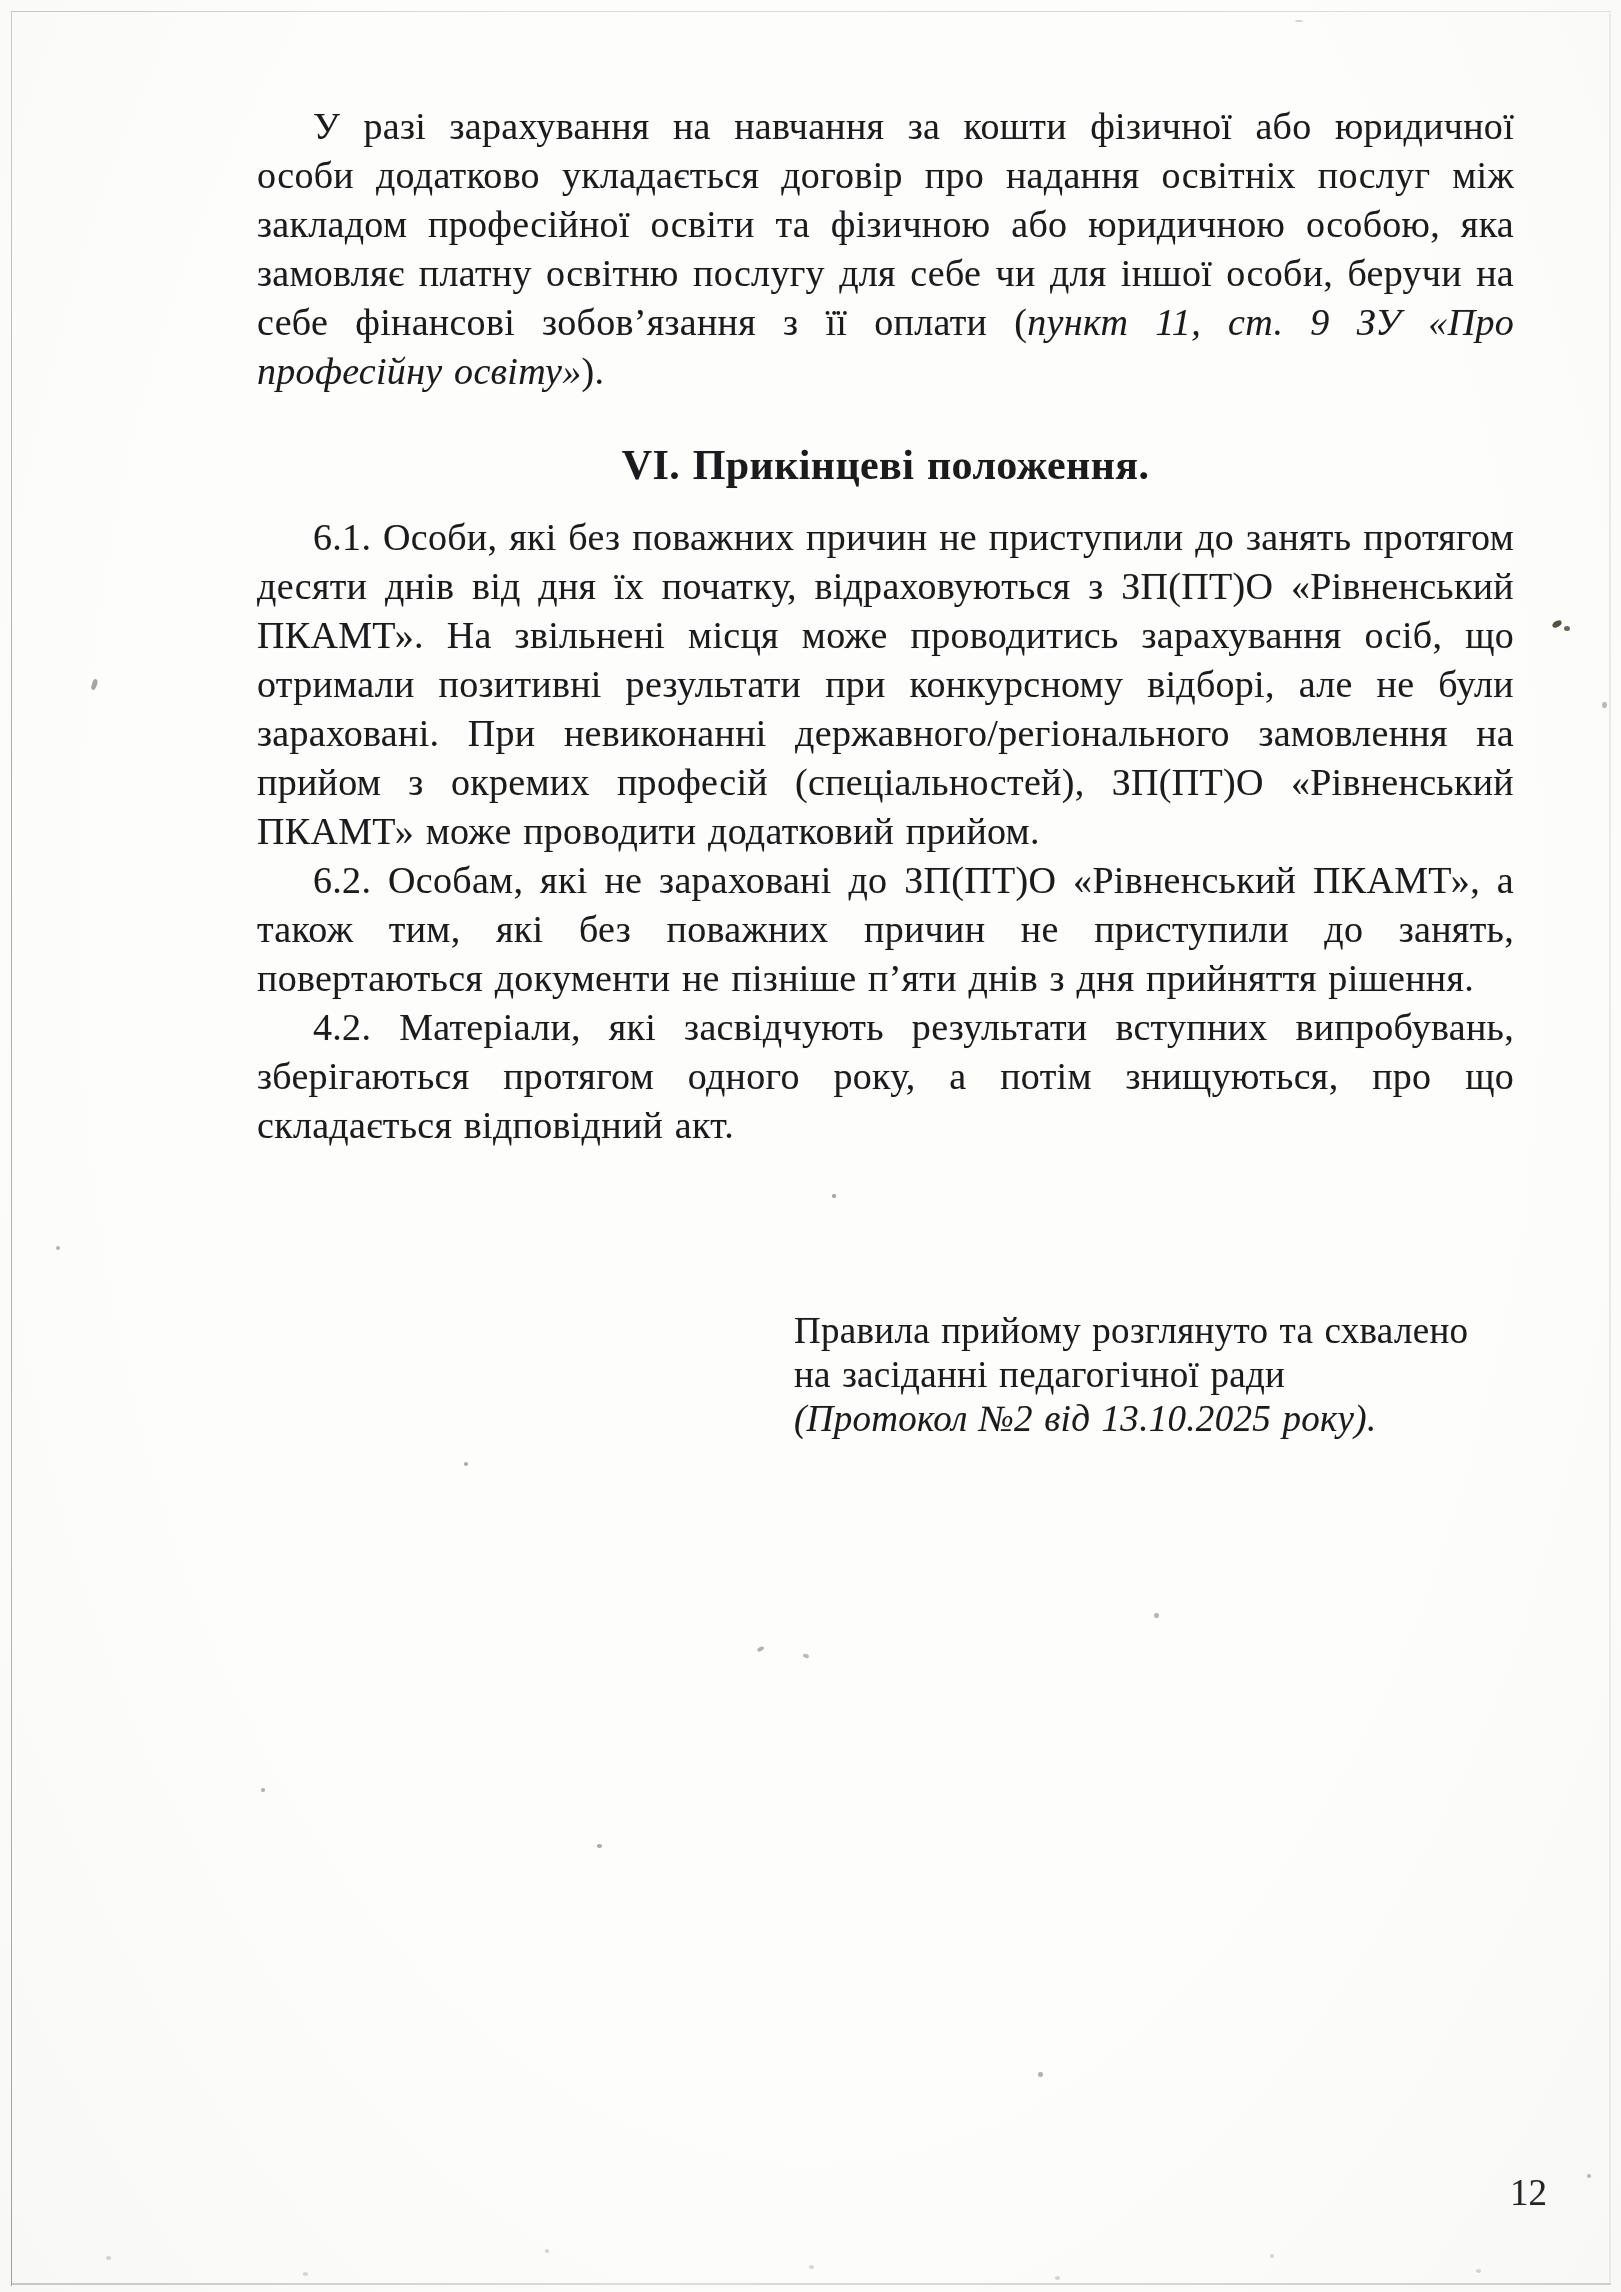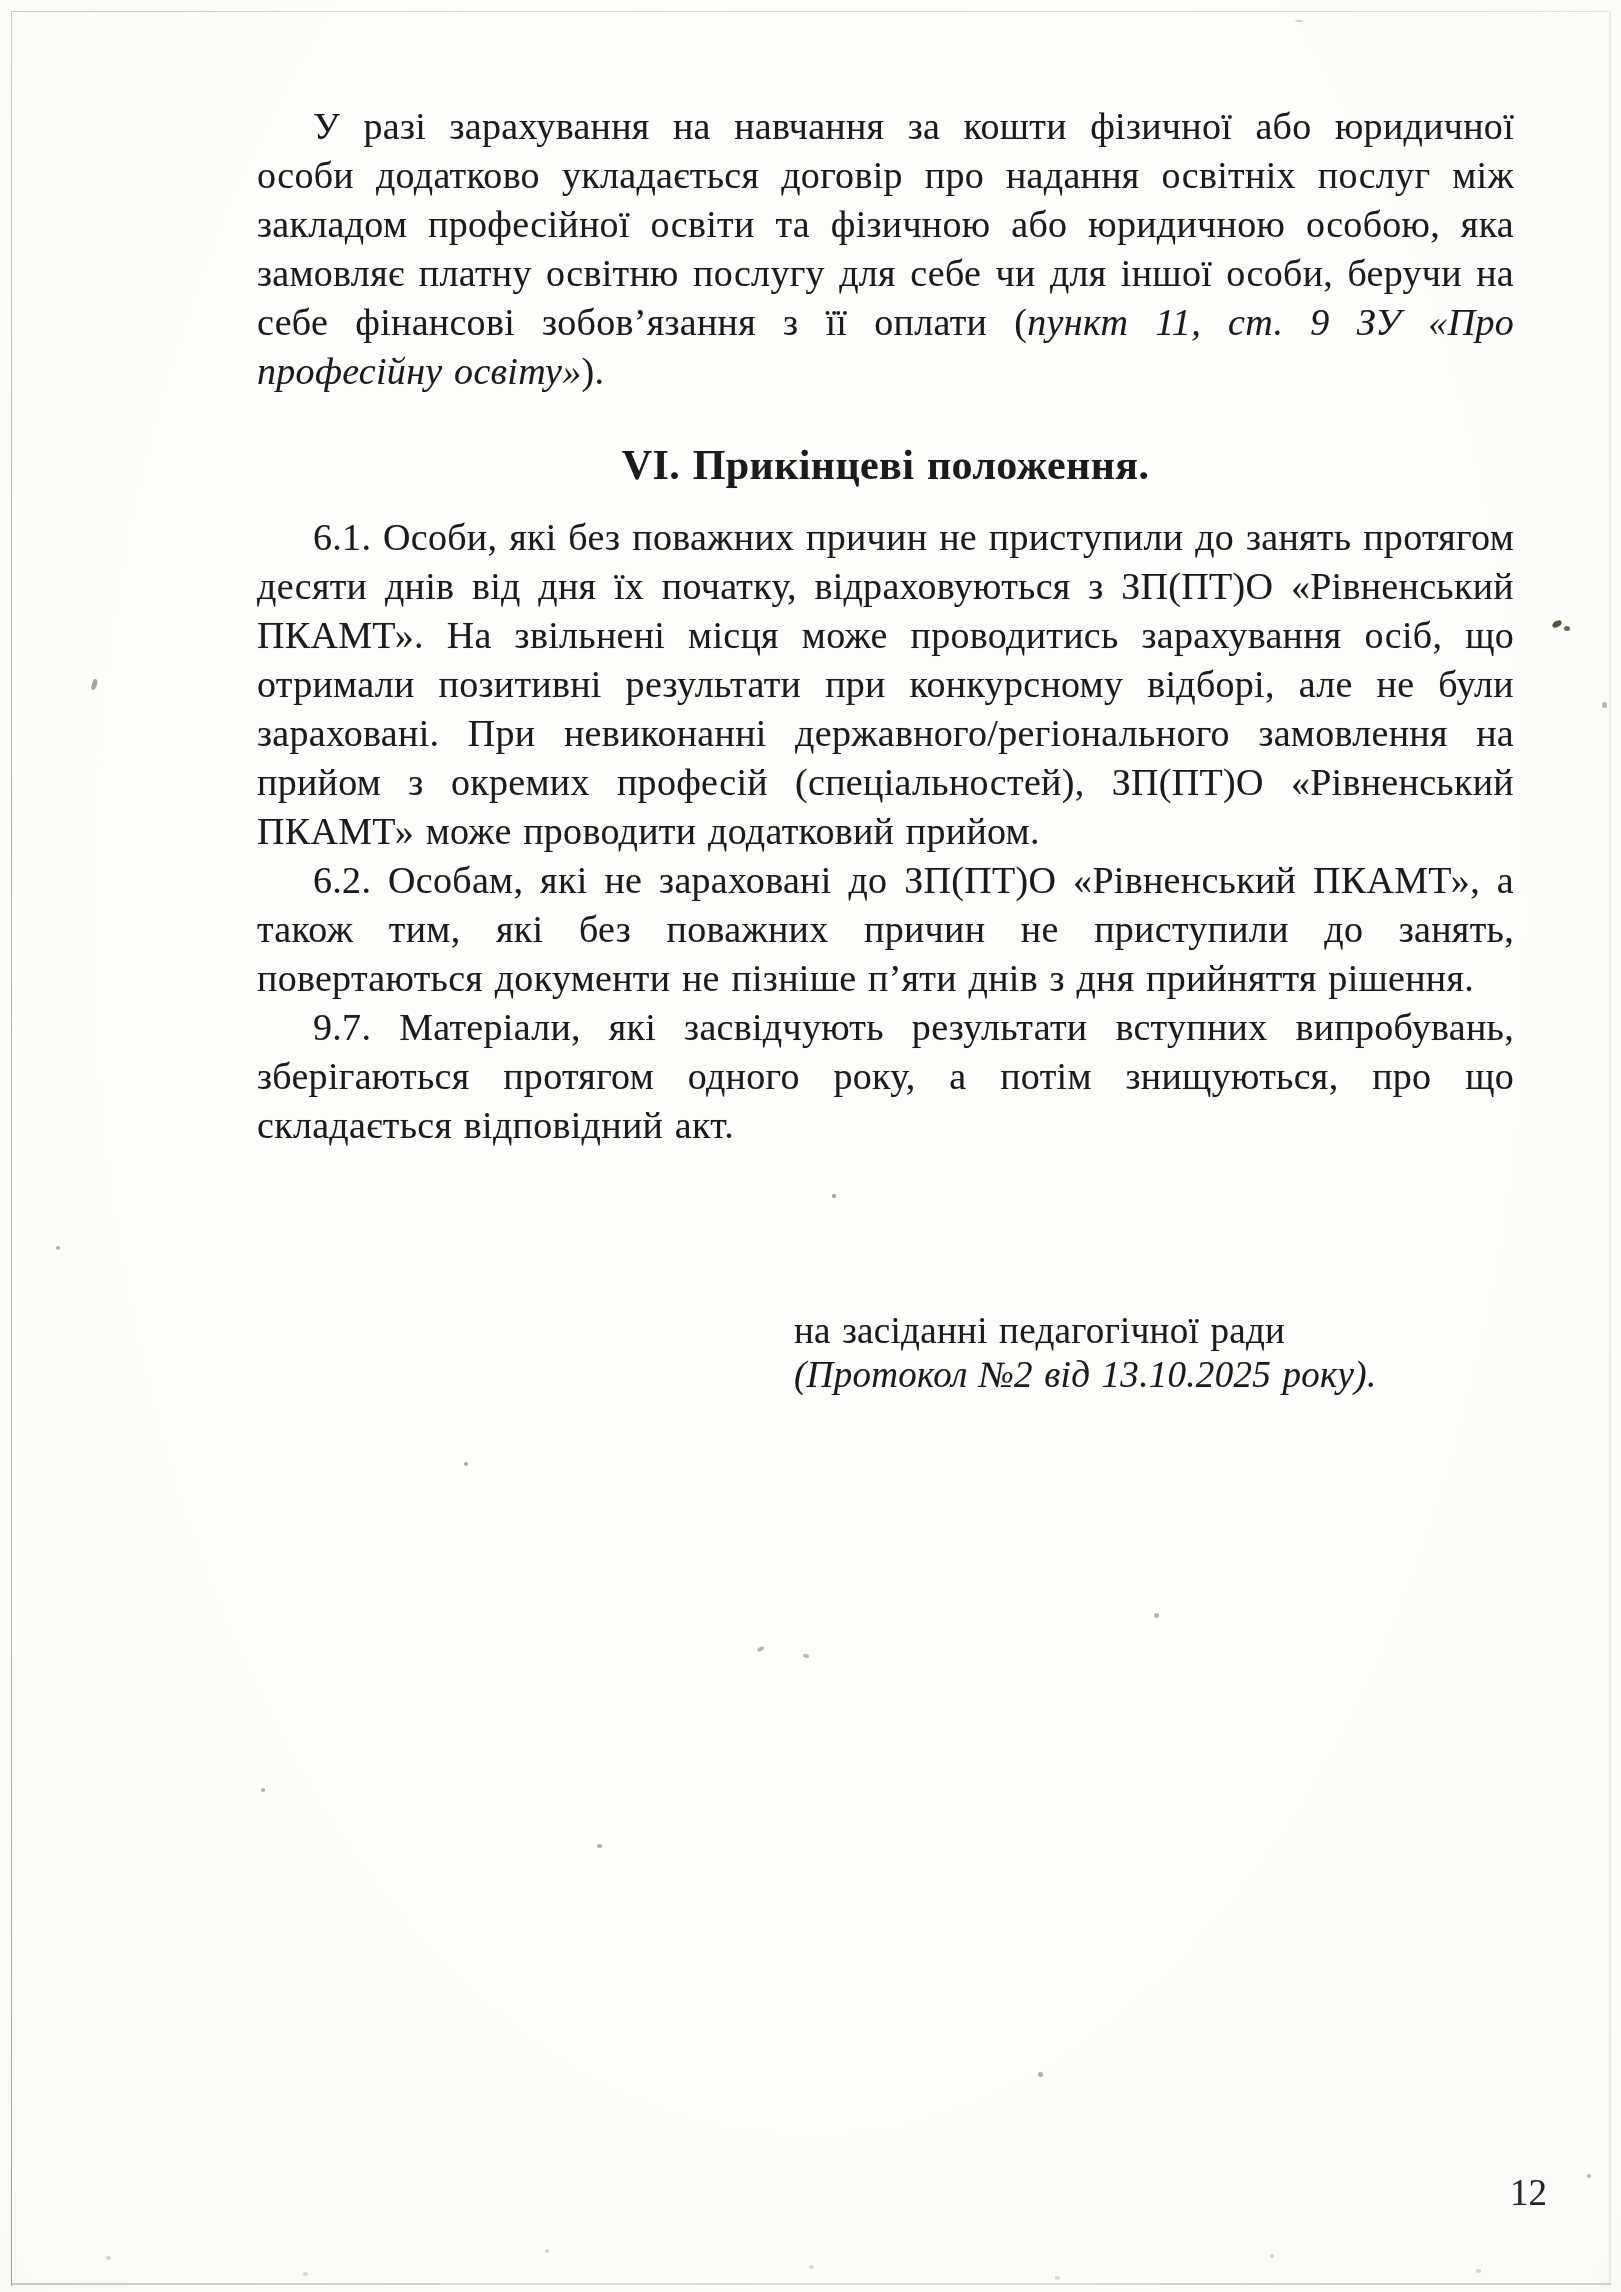--- a/index.html
+++ b/index.html
@@ -98,23 +98,24 @@
   <div class="content">
 
     <p><span>У разі зарахування на навчання за кошти фізичної або юридичної особи додатково укладається договір про надання освітніх послуг між закладом професійної освіти та фізичною або юридичною особою, яка замовляє платну освітню послугу для себе чи для іншої особи, беручи на себе фінансові зобов’язання з її оплати (</span><span class="italic">пункт 11, ст. 9 ЗУ «Про професійну освіту»</span><span>).</span></p>
 
     <div class="heading">VI. Прикінцеві положення.</div>
 
     <p>6.1. Особи, які без поважних причин не приступили до занять протягом десяти днів від дня їх початку, відраховуються з ЗП(ПТ)О «Рівненський ПКАМТ». На звільнені місця може проводитись зарахування осіб, що отримали позитивні результати при конкурсному відборі, але не були зараховані. При невиконанні державного/регіонального замовлення на прийом з окремих професій (спеціальностей), ЗП(ПТ)О «Рівненський ПКАМТ» може проводити додатковий прийом.</p>
 
     <p>6.2. Особам, які не зараховані до ЗП(ПТ)О «Рівненський ПКАМТ», а також тим, які без поважних причин не приступили до занять, повертаються документи не пізніше п’яти днів з дня прийняття рішення.</p>
 
-    <p>9.7. Матеріали, які засвідчують результати вступних випробувань, зберігаються протягом одного року, а потім знищуються, про що складається відповідний акт.</p>
+    <p>4.2. Матеріали, які засвідчують результати вступних випробувань, зберігаються протягом одного року, а потім знищуються, про що складається відповідний акт.</p>
 
     <div class="approval">
+      <div>Правила прийому розглянуто та схвалено</div>
       <div>на засіданні педагогічної ради</div>
       <div class="italic">(Протокол №2 від 13.10.2025 року).</div>
     </div>
 
   </div>
 
   <div class="page-number">12</div>
 
   <div class="speck" style="left:1552px;top:621px;width:9.9px;height:6.3px;background:#57513f;border-radius:60% 40% 55% 45%;transform:rotate(-22deg);"></div>
   <div class="speck" style="left:1564px;top:626px;width:6.3px;height:5.4px;background:#6d6652;border-radius:50%;"></div>

